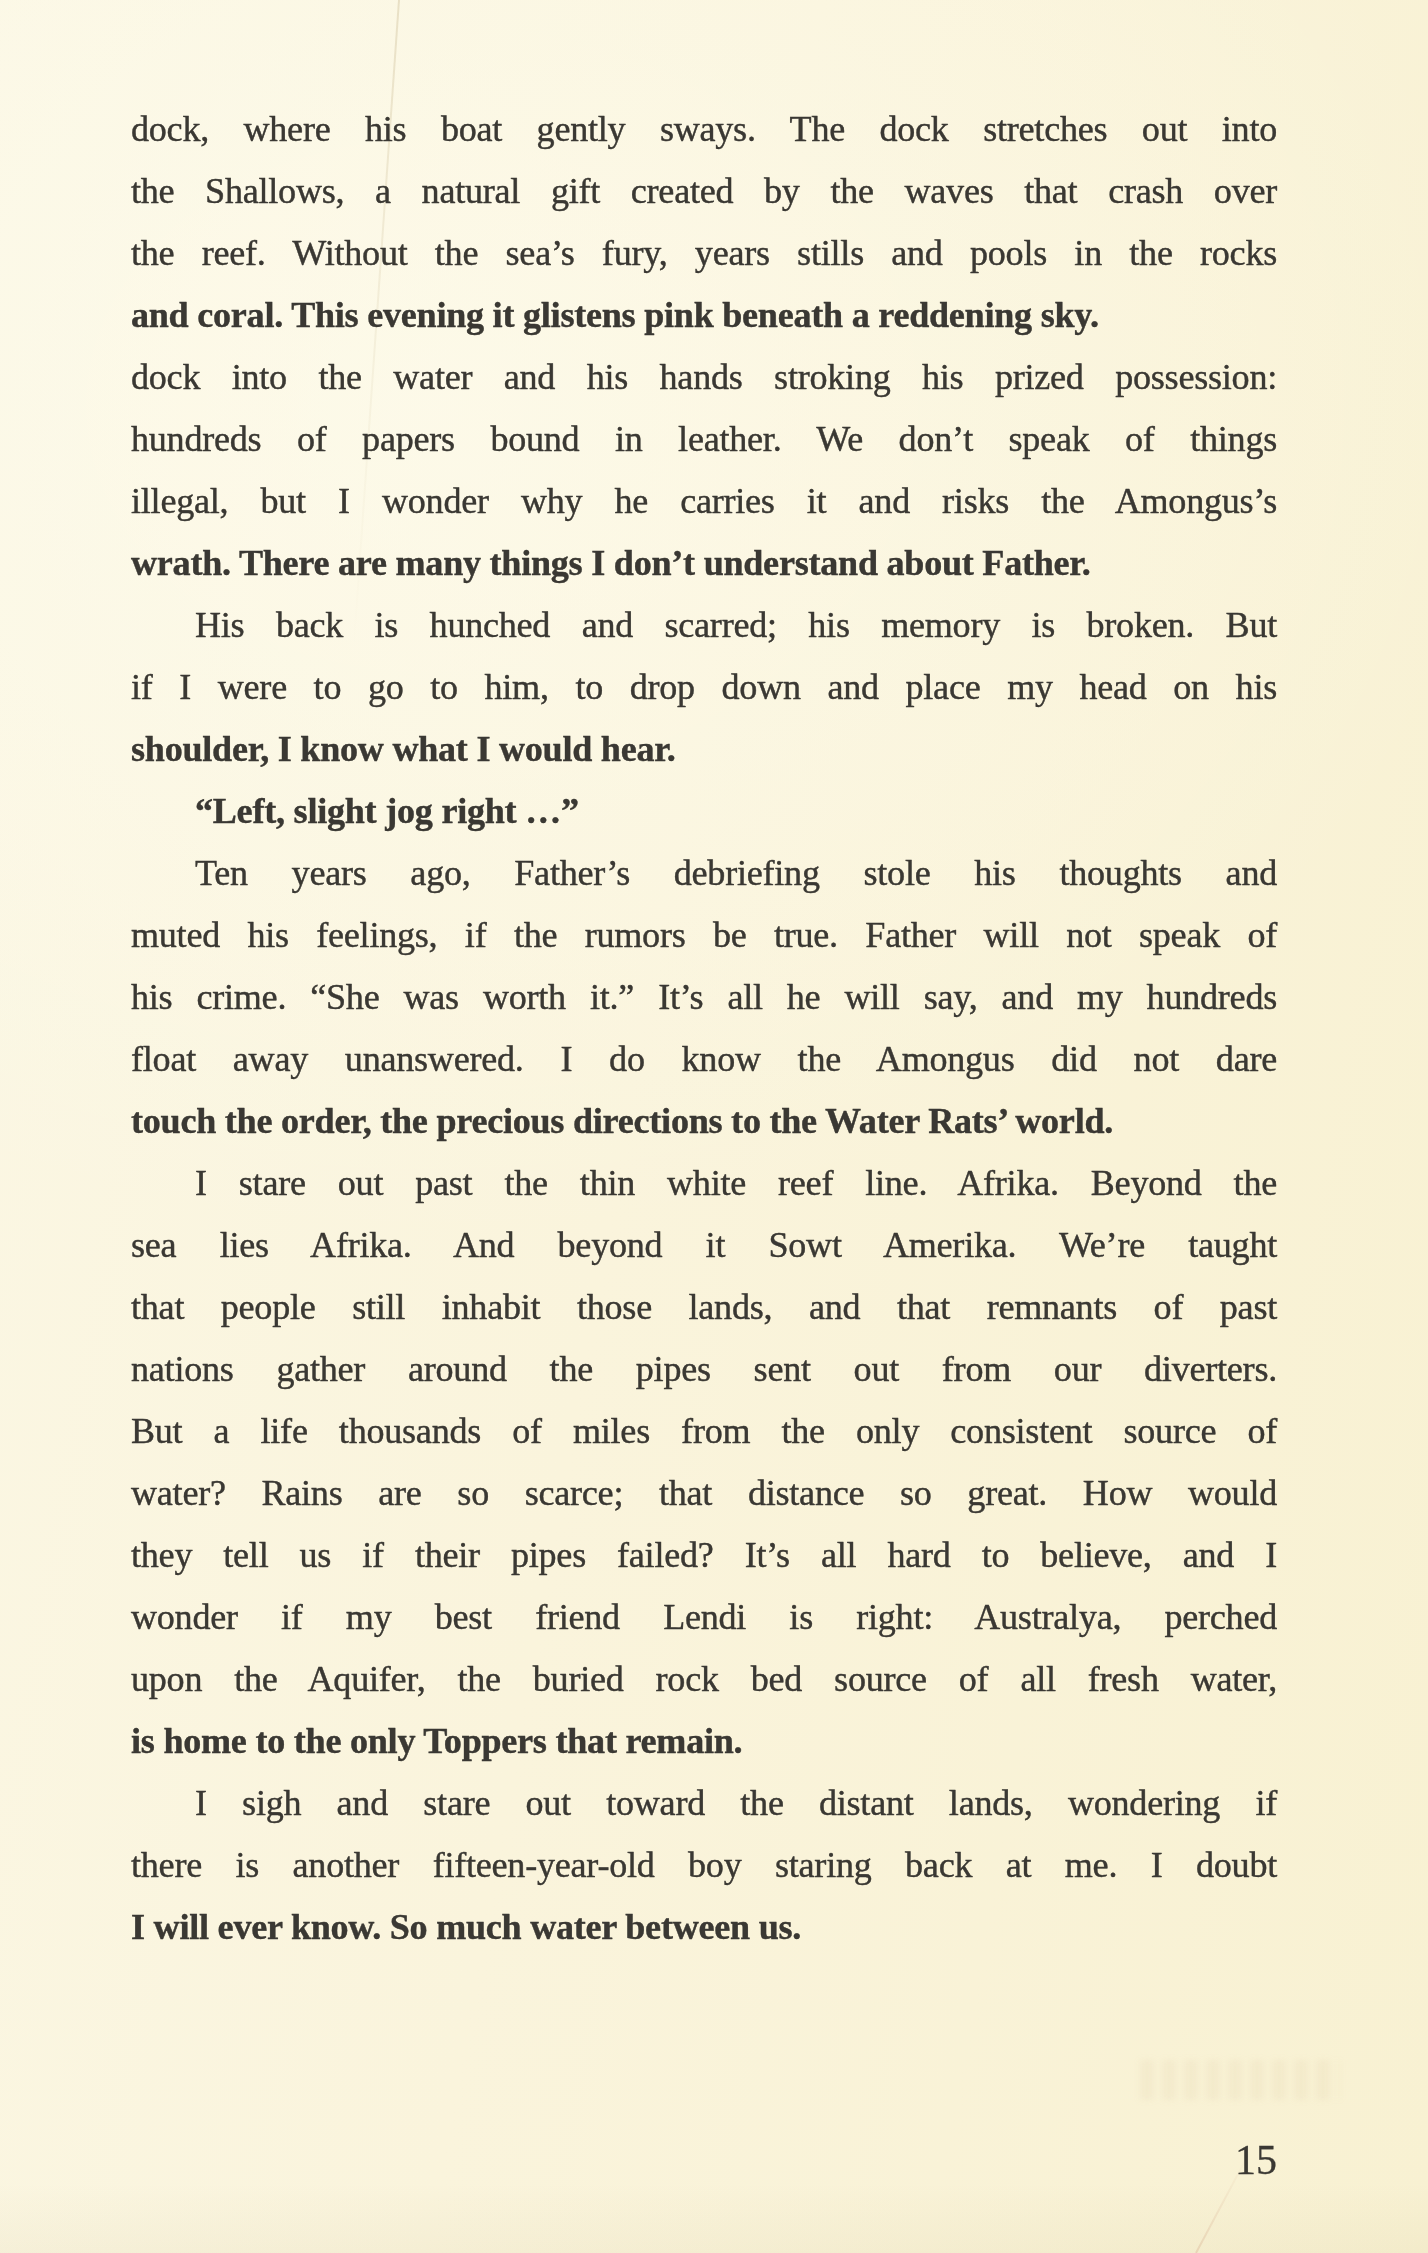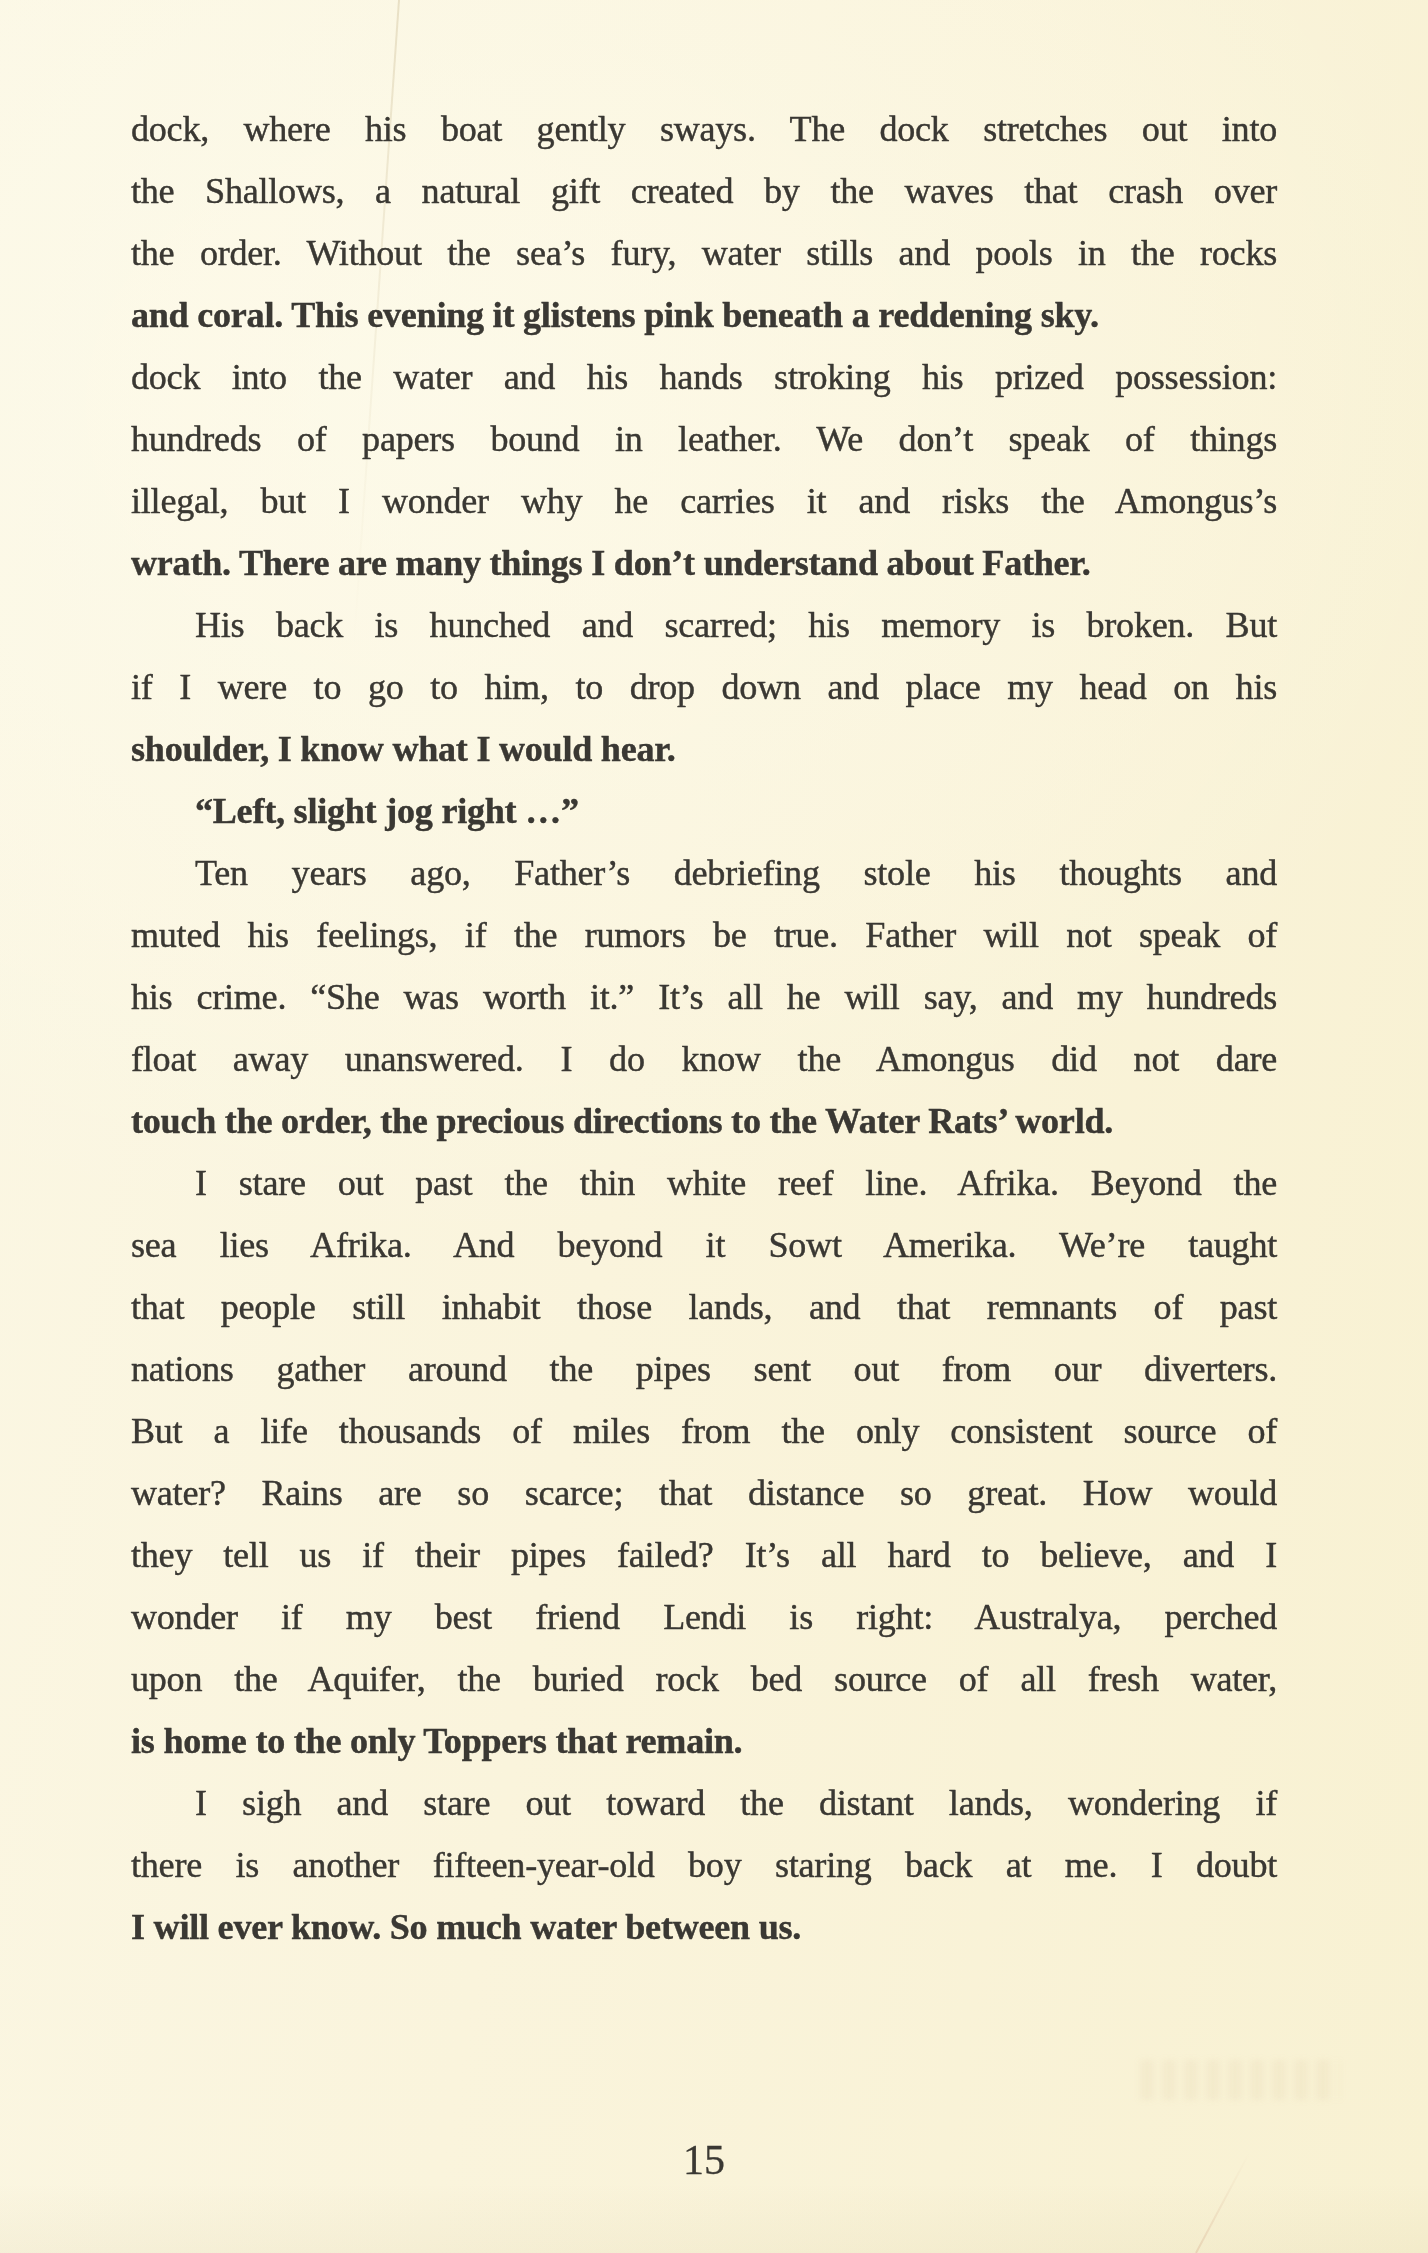--- a/index.html
+++ b/index.html
@@ -50,21 +50,21 @@
     font-weight: bold;
   }
   .line.indent {
     text-indent: 64px;
   }
   .page-number {
     position: absolute;
     left: 131px;
     top: 2136px;
     width: 1146px;
-    text-align: center;
+    text-align: right;
     color: #3a3833;
     font-size: 42px;
     line-height: 48px;
     -webkit-text-stroke: 0.3px #3a3833;
   }
   .crease {
     position: absolute;
     pointer-events: none;
   }
   .crease-top {
@@ -101,21 +101,21 @@
 <body>
 
 <div class="page">
   <div class="crease crease-top"></div>
   <div class="crease crease-bottom"></div>
   <div class="ghost-text"></div>
 
   <div class="text-block">
       <div class="line">dock, where his boat gently sways. The dock stretches out into</div>
       <div class="line">the Shallows, a natural gift created by the waves that crash over</div>
-      <div class="line">the order. Without the sea’s fury, water stills and pools in the rocks</div>
+      <div class="line">the reef. Without the sea’s fury, years stills and pools in the rocks</div>
       <div class="line para-end">and coral. This evening it glistens pink beneath a reddening sky.</div>
       <div class="line">dock into the water and his hands stroking his prized possession:</div>
       <div class="line">hundreds of papers bound in leather. We don’t speak of things</div>
       <div class="line">illegal, but I wonder why he carries it and risks the Amongus’s</div>
       <div class="line para-end">wrath. There are many things I don’t understand about Father.</div>
       <div class="line indent">His back is hunched and scarred; his memory is broken. But</div>
       <div class="line">if I were to go to him, to drop down and place my head on his</div>
       <div class="line para-end">shoulder, I know what I would hear.</div>
       <div class="line para-end indent">“Left, slight jog right …”</div>
       <div class="line indent">Ten years ago, Father’s debriefing stole his thoughts and</div>

